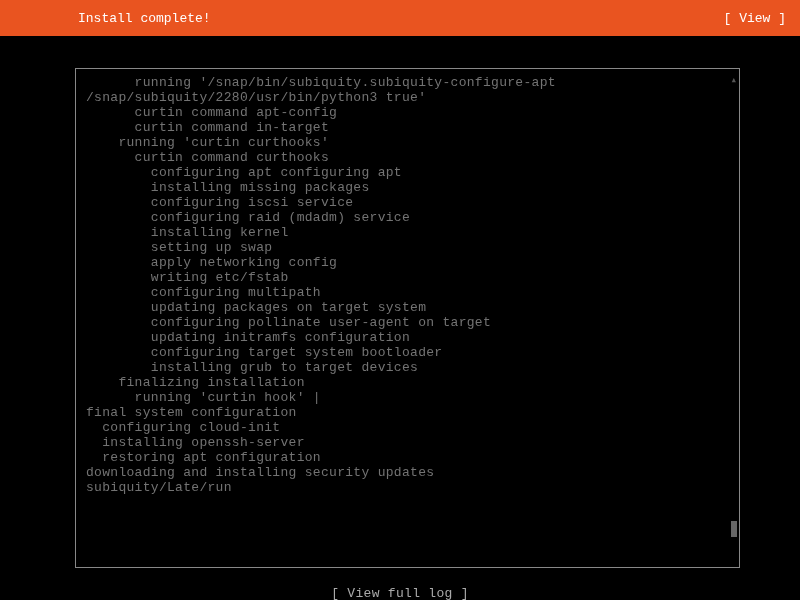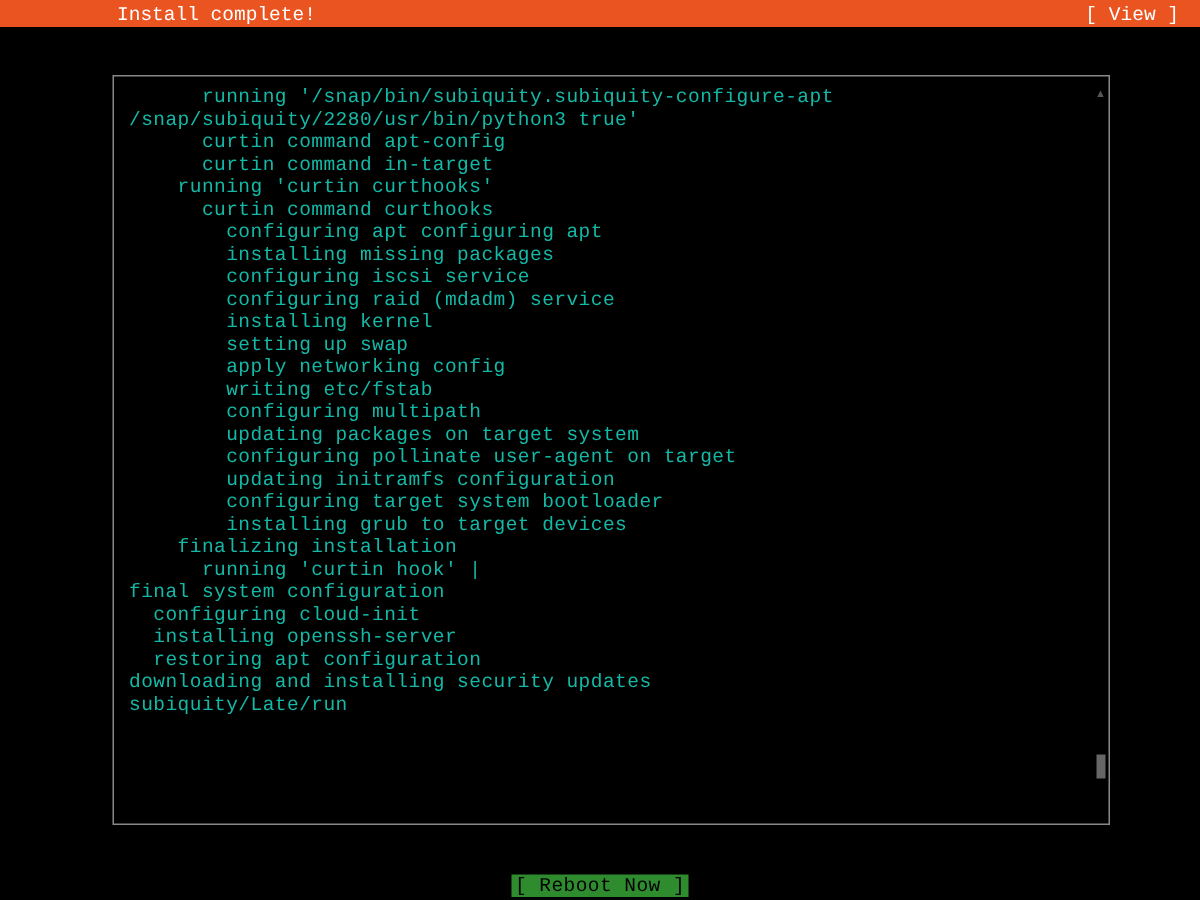--- a/index.html
+++ b/index.html
@@ -11,21 +11,21 @@
       width: 800px;
       height: 600px;
       background: #000;
       font-family: 'Courier New', monospace;
       font-size: 13px;
       overflow: hidden;
     }
     .header {
       background: #e95420;
       color: #fff;
-      height: 18px;
+      height: 36px;
       display: flex;
       justify-content: space-between;
       align-items: center;
       padding: 0 14px 0 78px;
       font-family: 'Courier New', monospace;
     }
     .log-container {
       margin: 32px 60px 18px 75px;
       border: 1px solid #888;
       height: 500px;
@@ -41,21 +41,21 @@
     }
     .log-scroll-bottom {
       position: absolute;
       bottom: 30px;
       right: 2px;
       width: 6px;
       height: 16px;
       background: #666;
     }
     .log-lines {
-      color: #14b8a6;
+      color: #737373;
       line-height: 15px;
       white-space: pre;
       font-family: 'Courier New', monospace;
       letter-spacing: 0.3px;
     }
     .actions {
       text-align: center;
       margin-top: 8px;
       color: #aaa;
       font-family: 'Courier New', monospace;
@@ -105,15 +105,15 @@
 final system configuration
   configuring cloud-init
   installing openssh-server
   restoring apt configuration
 downloading and installing security updates
 subiquity/Late/run</div>
   <div class="log-scroll-bottom"></div>
 </div>
 
 <div class="actions">
-  <br>
+  <span class="action-item">[ View full log ]</span><br>
   <span class="action-item action-highlight">[ Reboot Now    ]</span>
 </div>
 
 </body></html>

